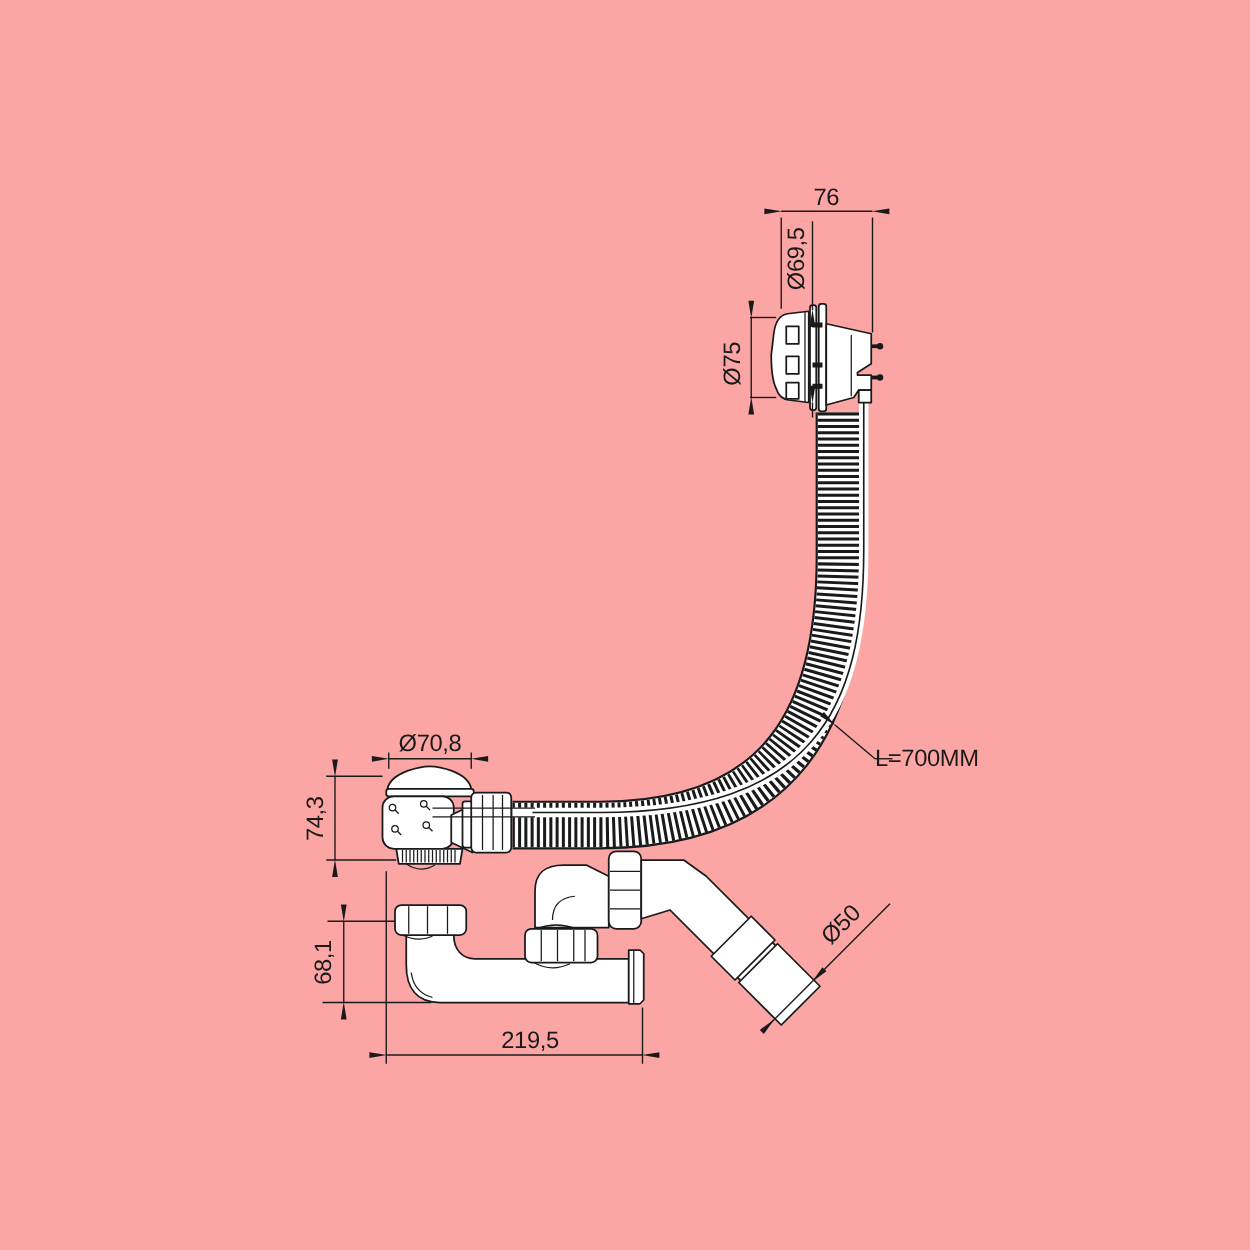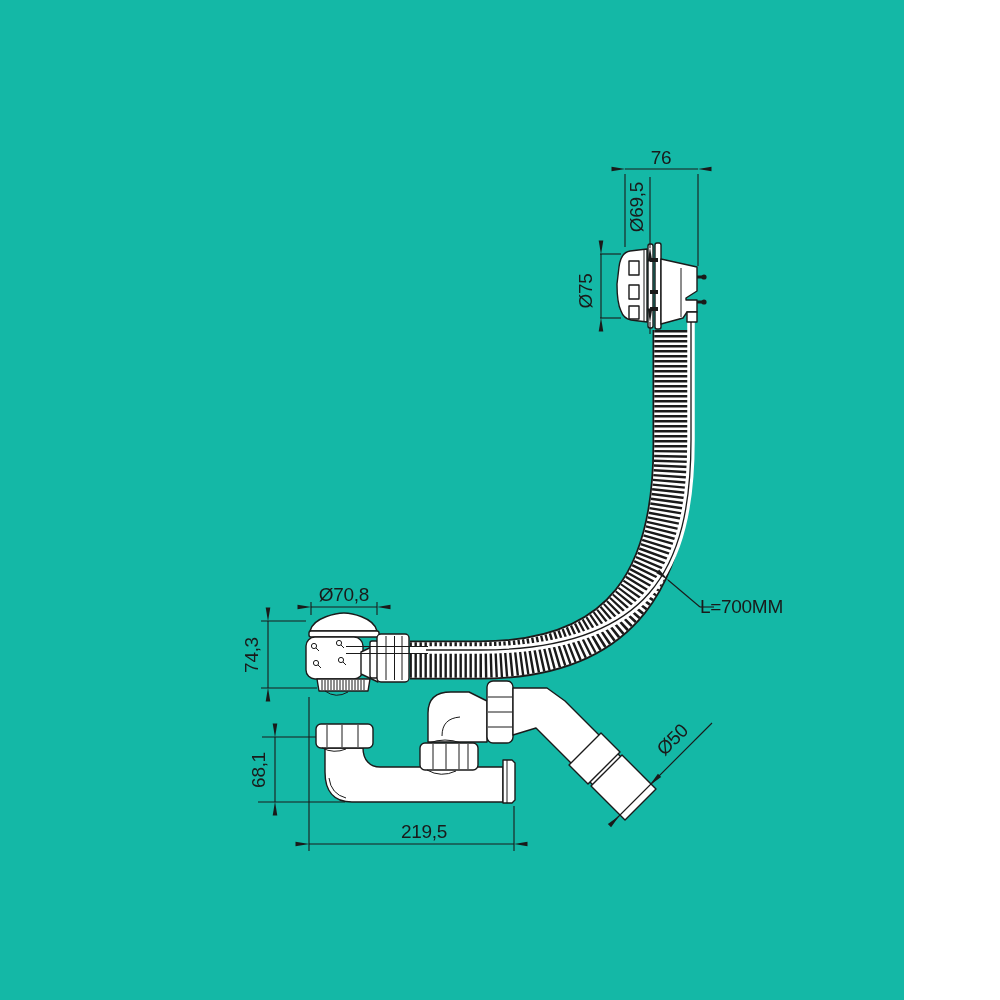--- a/index.html
+++ b/index.html
@@ -1,16 +1,16 @@
 <!DOCTYPE html>
 <html><head>
 <meta charset="utf-8">
 <style>
   html,body{margin:0;padding:0;background:#fff;}
-  .canvas{position:relative;width:904px;height:1000px;background:#14b8a6;overflow:hidden;
+  .canvas{position:relative;width:1000px;height:1000px;background:#fca5a5;overflow:hidden;
           font-family:"Liberation Sans", sans-serif;}
   svg{position:absolute;left:0;top:0;}
   svg text{fill:#1a1a1a;font-size:19px;letter-spacing:-0.3px;font-family:"Liberation Sans",sans-serif;}
   .part{fill:#ffffff;stroke:#1a1a1a;stroke-width:1.4;stroke-linejoin:round;}
   .thin{fill:none;stroke:#1a1a1a;stroke-width:1;}
   .dim{stroke:#1a1a1a;stroke-width:1.1;fill:none;}
 </style>
 </head>
 <body>
 

